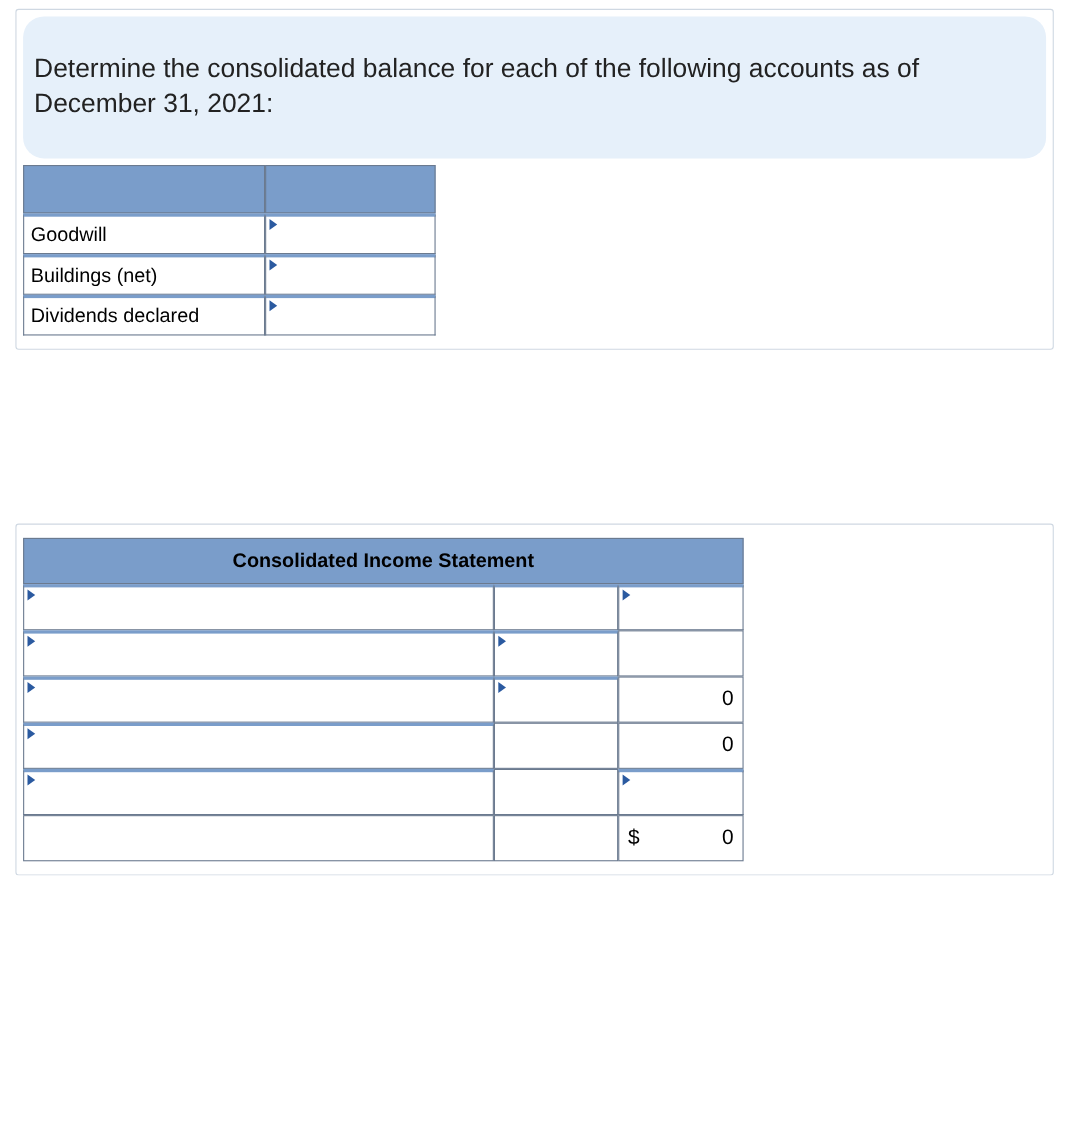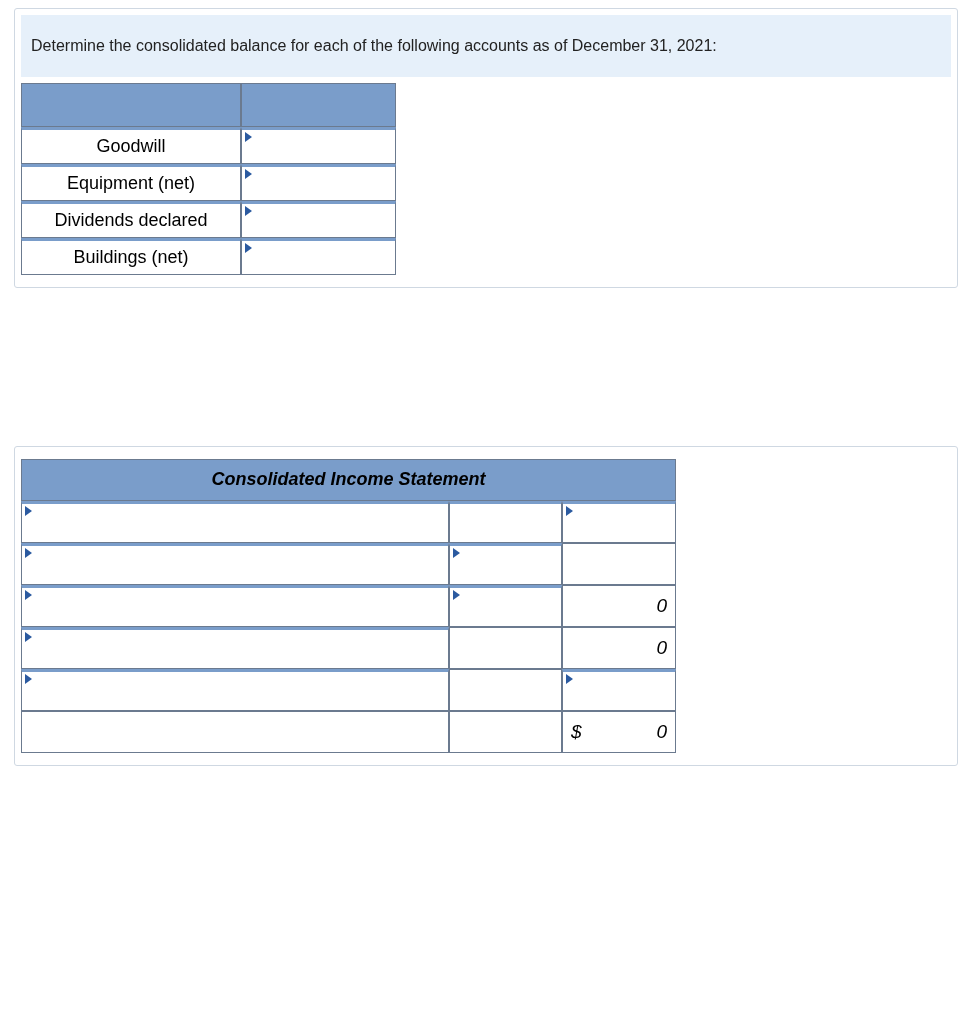--- a/index.html
+++ b/index.html
@@ -14,34 +14,34 @@
 
   .panel {
     border: 1px solid #cfd8e2;
     border-radius: 3px;
     margin: 8px 14px 0 14px;
     padding: 2px;
     background: #fff;
   }
   .instruction-bar {
     background: #e6f0fa;
-    padding: 20px 10px;
-    font-size: 16px;
+    padding: 32px 10px;
+    font-size: 24px;
     color: #222;
     margin: 4px;
     line-height: 1.35;
+    border-radius: 19px;
   }
   .instruction-bar .red { color: #c0392b; }
 
   
   table.balances {
     border-collapse: separate;
     border-spacing: 0;
     margin: 6px 4px 10px 4px;
-    text-align: center;
   }
   table.balances td, table.balances th {
     border: 1px solid #6b7a8f;
     padding: 0;
   }
   table.balances th.blank-head {
     background: #7a9dca;
     height: 44px;
   }
   table.balances td.label-cell {
@@ -58,21 +58,20 @@
     position: relative;
     border-top: 3px solid #7a9dca;
   }
 
   
   table.income {
     border-collapse: separate;
     border-spacing: 0;
     margin: 10px 4px 10px 4px;
     width: 655px;
-    font-style: italic;
   }
   table.income th, table.income td {
     border: 1px solid #6b7a8f;
     padding: 0;
   }
   table.income th.title-row {
     background: #7a9dca;
     font-weight: bold;
     font-size: 18px;
     text-align: center;
@@ -135,33 +134,27 @@
       <th class="blank-head"></th>
       <th class="blank-head"></th>
     </tr>
     <tr>
       <td class="label-cell">Goodwill</td>
       <td class="input-cell">
         <span class="caret"></span>
       </td>
     </tr>
     <tr>
-      <td class="label-cell">Equipment (net)</td>
+      <td class="label-cell">Buildings (net)</td>
       <td class="input-cell">
         <span class="caret"></span>
       </td>
     </tr>
     <tr>
       <td class="label-cell">Dividends declared</td>
-      <td class="input-cell">
-        <span class="caret"></span>
-      </td>
-    </tr>
-    <tr>
-      <td class="label-cell">Buildings (net)</td>
       <td class="input-cell">
         <span class="caret"></span>
       </td>
     </tr>
   </tbody>
     </table>
 </div>
 
 <div style="height:150px;"></div>
 

